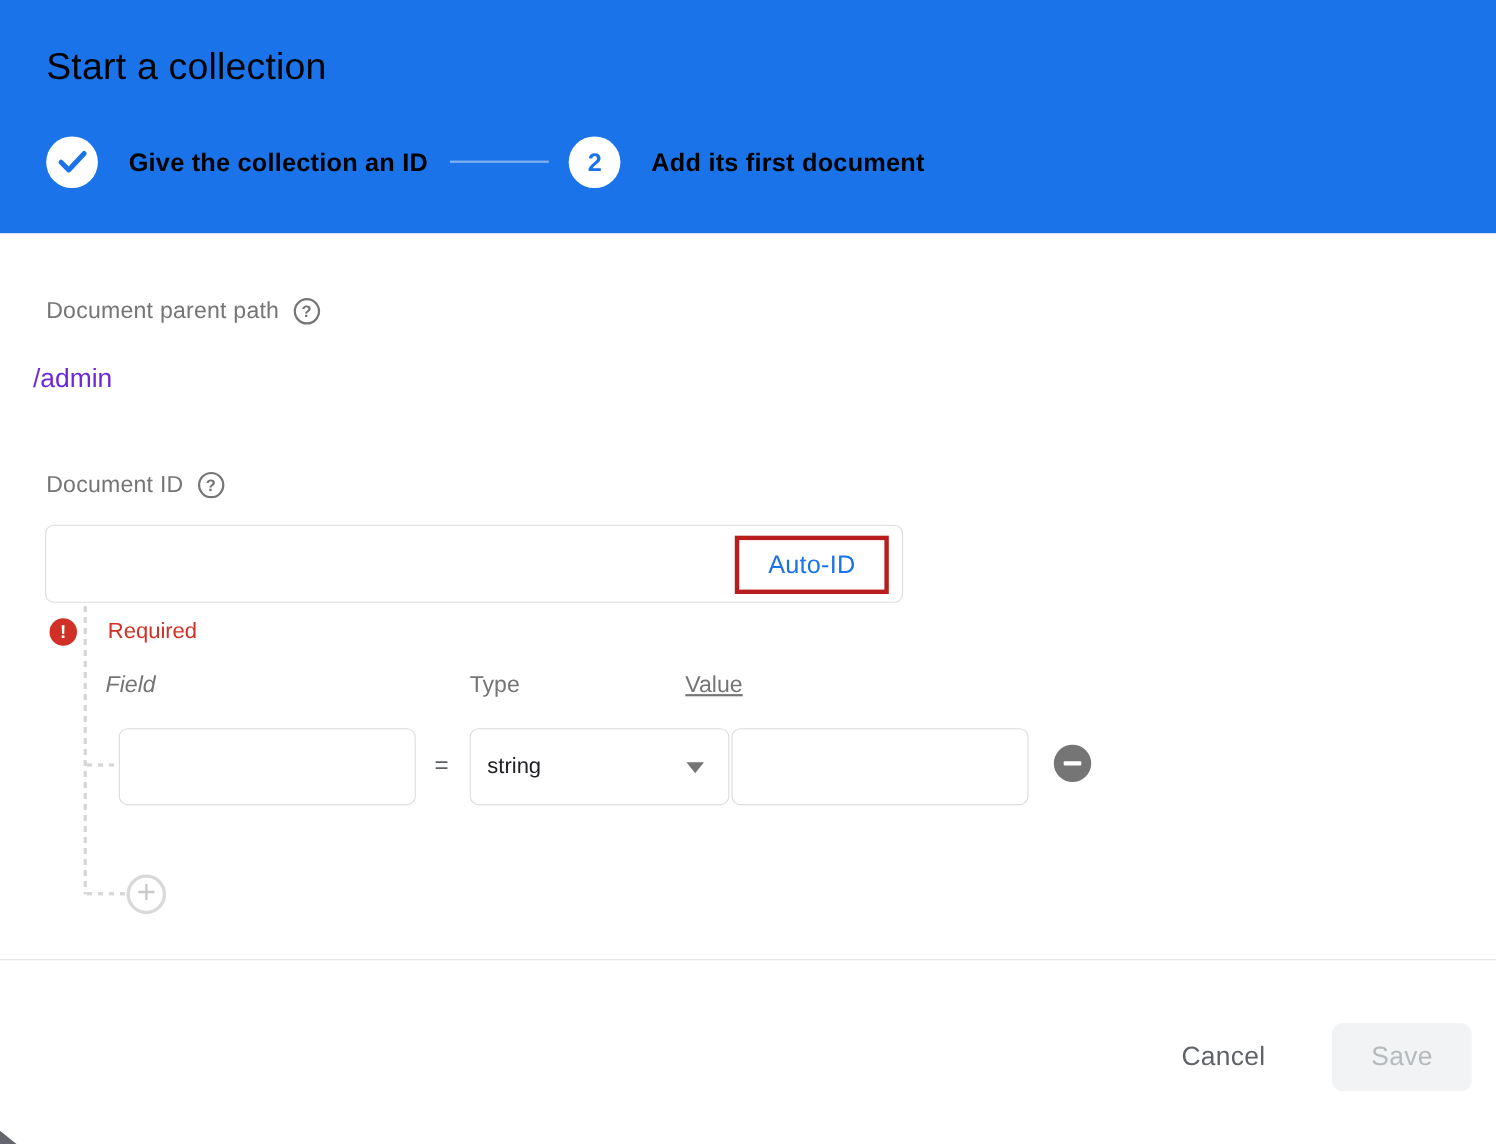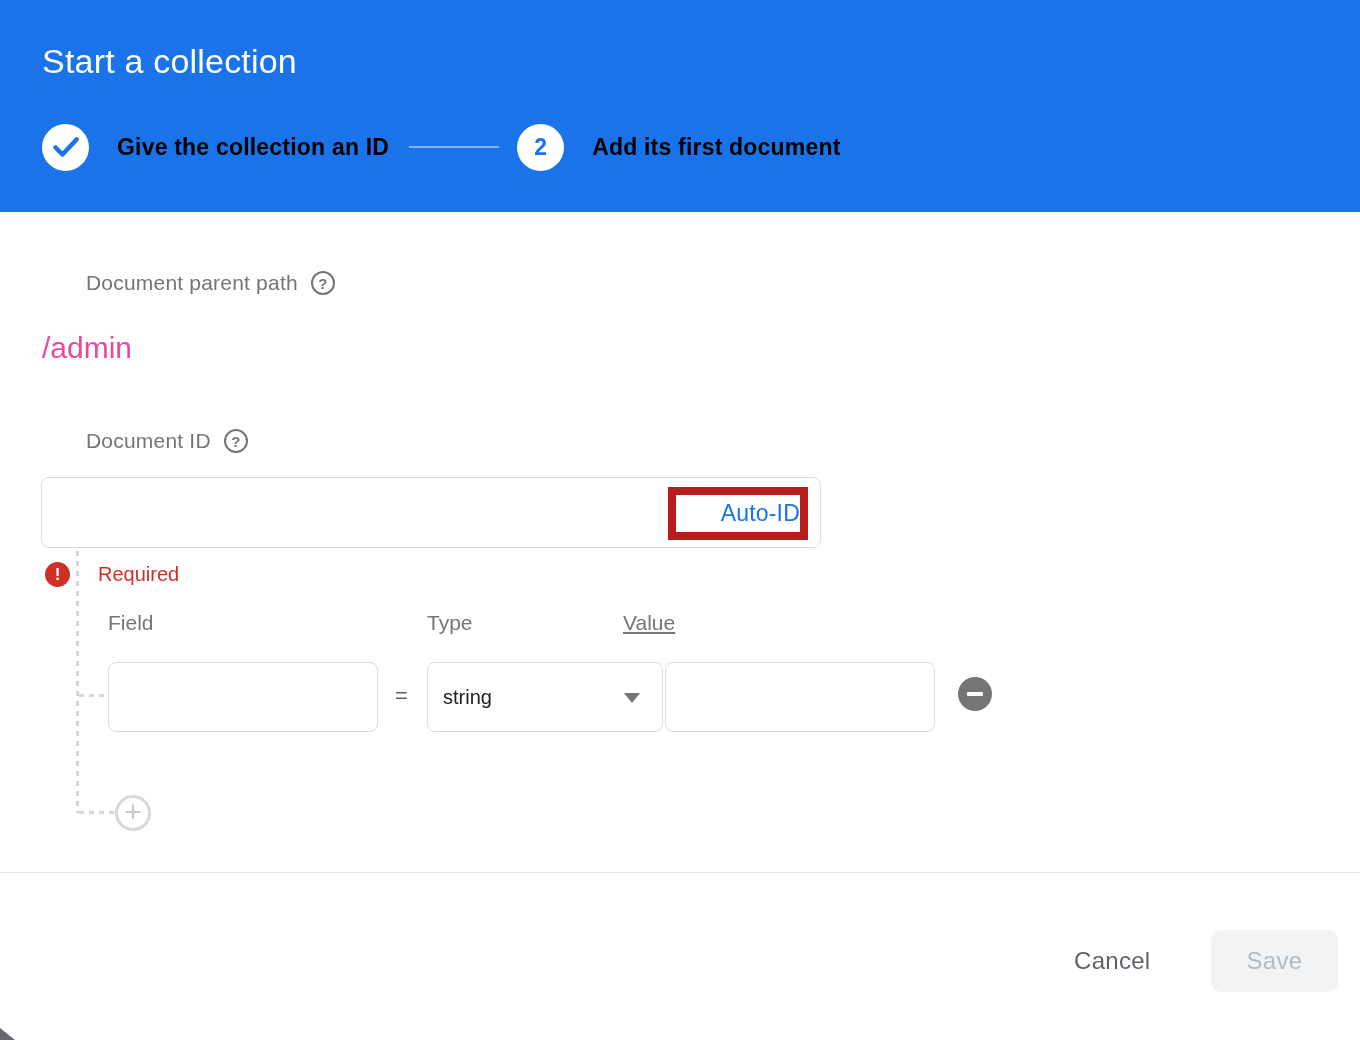--- a/index.html
+++ b/index.html
@@ -8,55 +8,55 @@
 
   .dialog { position: absolute; inset: 0; background: #fff; }
 
   
   .header {
     position: absolute; left: 0; top: 0; width: 1360px; height: 212px;
     background: #1a73e8; color: #fff;
   }
   .dialog-title {
     position: absolute; left: 42px; top: 42px;
-    font-size: 34px; font-weight: 500; letter-spacing: .2px; color: #ffffff;
+    font-size: 34px; font-weight: 500; letter-spacing: .2px; color: #000000;
   }
   .steps { position: absolute; left: 42px; top: 123px; height: 48px; display: flex; align-items: center; }
   .step { display: flex; align-items: center; }
   .step-circle {
     width: 47px; height: 47px; border-radius: 50%; background: #fff;
     display: flex; align-items: center; justify-content: center; flex: none;
   }
   .step-circle .num { color: #1a73e8; font-size: 23px; font-weight: 700; }
   .step-label { margin-left: 28px; font-size: 23px; font-weight: 700; color: #000000; letter-spacing: .2px; }
   .step-connector {
     width: 90px; height: 2px; background: rgba(255,255,255,.45);
     margin: 0 18px 0 20px; flex: none;
   }
 
   
-  .label-row { position: absolute; display: flex; align-items: flex-end; gap: 13px; margin-left: 44px; }
+  .label-row { position: absolute; display: flex; align-items: flex-end; gap: 13px; }
   .field-label-text { font-size: 21px; color: #757575; letter-spacing: .2px; }
   .help-icon {
     width: 24px; height: 24px; border-radius: 50%; border: 2px solid #757575;
     color: #757575; font-size: 15px; font-weight: 700;
     display: flex; align-items: center; justify-content: center; flex: none;
   }
-  .parent-path-value { position: absolute; left: 42px; top: 331px; font-size: 30px; color: #ec4899; }
+  .parent-path-value { position: absolute; left: 30px; top: 331px; font-size: 24px; color: #6d28d9; }
 
   .docid-input {
     position: absolute; left: 41px; top: 477px; width: 780px; height: 71px;
     border: 1px solid #dadce0; border-radius: 8px; background: #fff;
     font-size: 24px; color: #202124; padding: 0 160px 0 20px; outline: none;
     font-family: "Liberation Sans", sans-serif;
   }
   .autoid-btn {
     position: absolute; left: 668px; top: 487px; width: 140px; height: 53px;
-    background: #fff; border: 8px solid #b91c1c; display: flex; align-items: center;
-    justify-content: flex-end; cursor: pointer;
+    background: #fff; border: 4px solid #b91c1c; display: flex; align-items: center;
+    justify-content: center; cursor: pointer;
   }
   .autoid-btn span { color: #1a73e8; font-size: 23px; font-weight: 500; letter-spacing: .2px; }
 
   .required-row { position: absolute; left: 45px; top: 562px; display: flex; align-items: center; gap: 12px; z-index: 2; }
   .error-icon {
     width: 25px; height: 25px; border-radius: 50%; background: #d03025; color: #fff;
     font-size: 17px; font-weight: 700; display: flex; align-items: center; justify-content: center;
   }
   .required-text { color: #d03025; font-size: 20px; margin-left: 16px; }
 
@@ -68,21 +68,21 @@
   .dot-h1 {
     position: absolute; left: 79px; top: 694px; width: 29px; height: 3px;
     background: repeating-linear-gradient(to right, #d6d6d6 0 5px, transparent 5px 10px);
   }
   .dot-h2 {
     position: absolute; left: 79px; top: 811px; width: 38px; height: 3px;
     background: repeating-linear-gradient(to right, #d6d6d6 0 5px, transparent 5px 10px);
   }
 
   .col-label { position: absolute; top: 611px; font-size: 21px; color: #757575; }
-  .lbl-field { left: 108px; }
+  .lbl-field { left: 96px; font-style: italic; }
   .lbl-type  { left: 427px; }
   .lbl-value { left: 623px; text-decoration: underline; }
 
   .mini-input {
     position: absolute; top: 662px; height: 70px; border: 1px solid #dadce0; border-radius: 8px;
     background: #fff; font-size: 24px; color: #202124; padding: 0 18px; outline: none;
     font-family: "Liberation Sans", sans-serif;
   }
   .input-field { left: 108px; width: 270px; }
   .input-value { left: 665px; width: 270px; }

